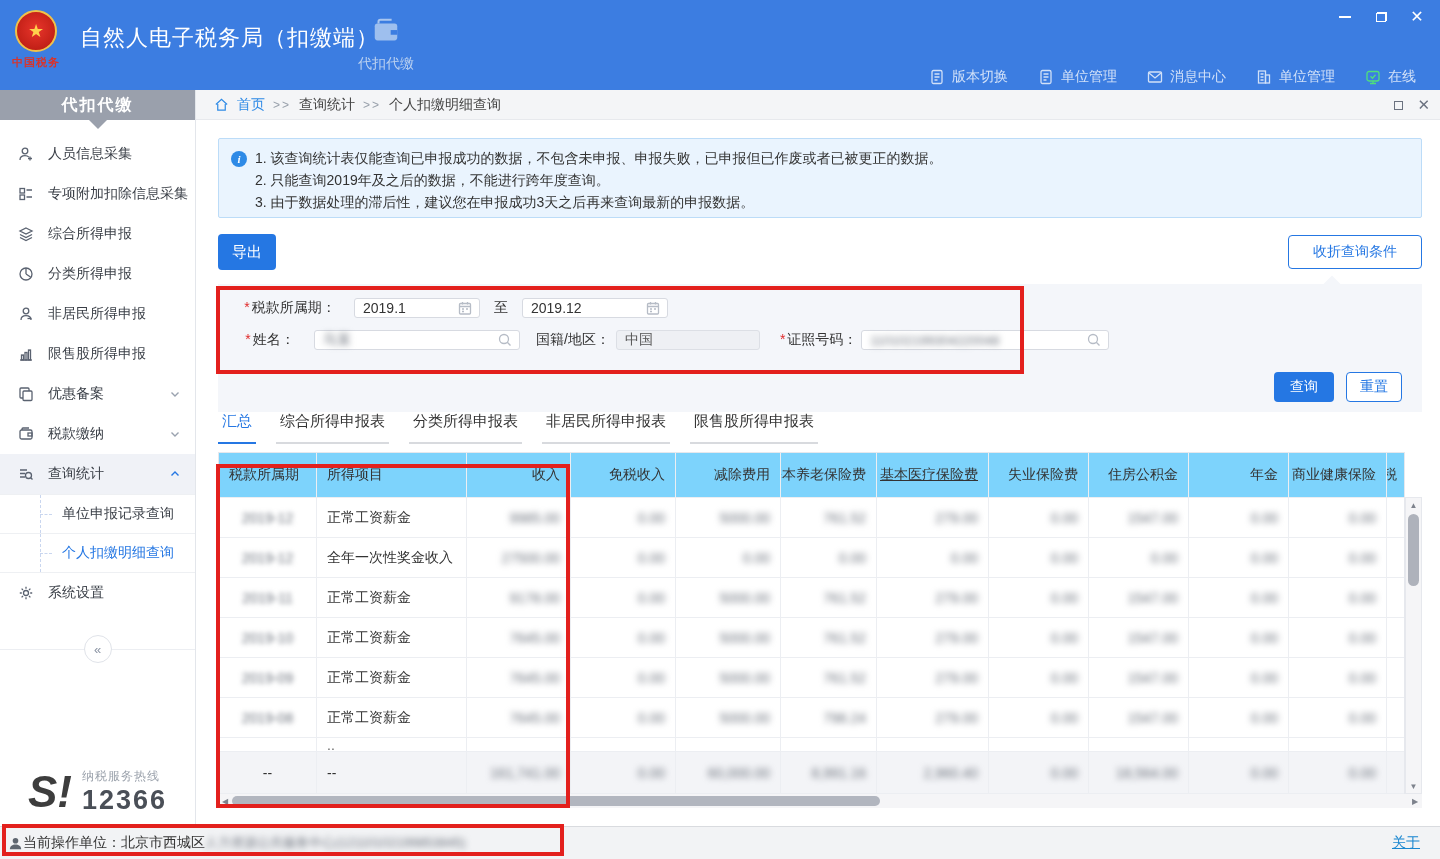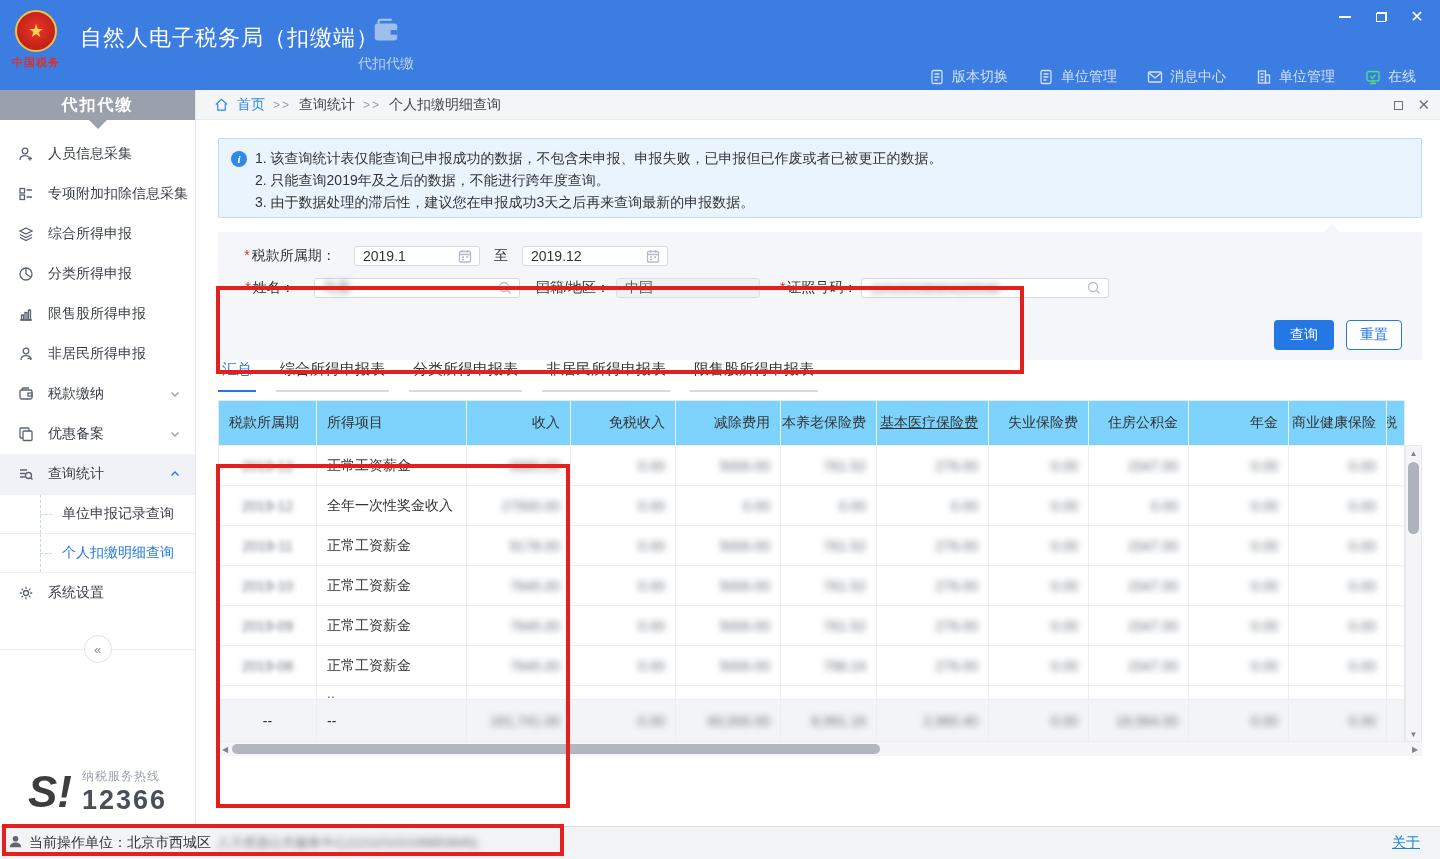--- a/index.html
+++ b/index.html
@@ -111,21 +111,21 @@
   .vs-arrow { height:14px; display:flex; align-items:center; justify-content:center; font-size:8px; color:#7d828c; width:100%; cursor:pointer; }
   .vs-thumb { width:11px; height:72px; background:#aeb2bb; border-radius:6px; margin-top:2px; cursor:pointer; }
   .vs-spacer { flex:1; }
   .hscroll { position:relative; width:1204px; height:14px; background:#f5f5f7; display:flex; align-items:center; }
   .hs-arrow { width:14px; font-size:8px; color:#7d828c; display:flex; align-items:center; justify-content:center; cursor:pointer; }
   .hs-thumb { height:10px; width:648px; background:#b2b6bf; border-radius:5px; cursor:pointer; }
   .hs-spacer { flex:1; }
 
   
   .status-bar { position:absolute; left:0; bottom:0; width:1440px; height:33px; background:#f2f3f5; border-top:1px solid #d9dbdf; display:flex; align-items:center; padding:0 20px 0 8px; }
-  .status-left { display:flex; align-items:flex-start; gap:6px; font-size:14px; color:#333; }
+  .status-left { display:flex; align-items:center; font-size:14px; color:#333; }
   .status-left .ic { color:#5f6670; display:flex; }
   .status-about { margin-left:auto; color:#1a87d0; text-decoration:underline; cursor:pointer; font-size:14px; }
 
   
   .hl { position:absolute; border:4px solid #e3201d; pointer-events:none; z-index:60; }
   .hl-form { left:216px; top:286px; width:808px; height:88px; }
   .hl-table { left:216px; top:464px; width:354px; height:344px; }
   .hl-status { left:2px; top:824px; width:562px; height:32px; }
 </style>
 </head>
@@ -247,61 +247,61 @@
             <svg width="16" height="16" viewBox="0 0 16 16" fill="none" stroke="currentColor" stroke-width="1.3">
               <circle cx="8" cy="8" r="6"></circle>
               <path d="M8 8V2M8 8l4.5 3"></path>
             </svg>
           </span>
           <span class="lb">分类所得申报</span>
         </div>
         <div class="side-item">
           <span class="ic">
             <svg width="16" height="16" viewBox="0 0 16 16" fill="none" stroke="currentColor" stroke-width="1.3">
+              <circle cx="8" cy="5" r="2.8"></circle>
+              <path d="M3 14c0-2.8 2.2-4.3 5-4.3s5 1.5 5 4.3"></path>
+              <path d="M9.5 12.5h4"></path>
+            </svg>
+          </span>
+          <span class="lb">非居民所得申报</span>
+        </div>
+        <div class="side-item">
+          <span class="ic">
+            <svg width="16" height="16" viewBox="0 0 16 16" fill="none" stroke="currentColor" stroke-width="1.3">
               <path d="M2 14h12"></path>
               <rect x="3.5" y="9" width="2" height="5"></rect>
               <rect x="7" y="6.5" width="2" height="7.5"></rect>
               <rect x="10.5" y="4" width="2" height="10"></rect>
             </svg>
           </span>
           <span class="lb">限售股所得申报</span>
         </div>
         <div class="side-item">
           <span class="ic">
             <svg width="16" height="16" viewBox="0 0 16 16" fill="none" stroke="currentColor" stroke-width="1.3">
-              <circle cx="8" cy="5" r="2.8"></circle>
-              <path d="M3 14c0-2.8 2.2-4.3 5-4.3s5 1.5 5 4.3"></path>
-              <path d="M9.5 12.5h4"></path>
-            </svg>
-          </span>
-          <span class="lb">非居民所得申报</span>
+              <rect x="5" y="5" width="9" height="9.5" rx="1"></rect>
+              <path d="M11 5V3a1 1 0 00-1-1H3a1 1 0 00-1 1v8a1 1 0 001 1h2"></path>
+            </svg>
+          </span>
+          <span class="lb">优惠备案</span>
+          <span class="chev">
+            <svg width="12" height="12" viewBox="0 0 12 12" fill="none" stroke="currentColor" stroke-width="1.4">
+              <path d="M2.5 4.5L6 8l3.5-3.5"></path>
+            </svg>
+          </span>
         </div>
         <div class="side-item">
           <span class="ic">
             <svg width="16" height="16" viewBox="0 0 16 16" fill="none" stroke="currentColor" stroke-width="1.3">
               <rect x="2" y="4" width="12" height="9" rx="1.5"></rect>
               <path d="M4 4V3a1 1 0 011-1h6"></path>
               <rect x="10" y="7" width="4" height="3"></rect>
             </svg>
           </span>
           <span class="lb">税款缴纳</span>
-          <span class="chev">
-            <svg width="12" height="12" viewBox="0 0 12 12" fill="none" stroke="currentColor" stroke-width="1.4">
-              <path d="M2.5 4.5L6 8l3.5-3.5"></path>
-            </svg>
-          </span>
-        </div>
-        <div class="side-item">
-          <span class="ic">
-            <svg width="16" height="16" viewBox="0 0 16 16" fill="none" stroke="currentColor" stroke-width="1.3">
-              <rect x="5" y="5" width="9" height="9.5" rx="1"></rect>
-              <path d="M11 5V3a1 1 0 00-1-1H3a1 1 0 00-1 1v8a1 1 0 001 1h2"></path>
-            </svg>
-          </span>
-          <span class="lb">优惠备案</span>
           <span class="chev">
             <svg width="12" height="12" viewBox="0 0 12 12" fill="none" stroke="currentColor" stroke-width="1.4">
               <path d="M2.5 4.5L6 8l3.5-3.5"></path>
             </svg>
           </span>
         </div>
         <div class="side-item active-group">
           <span class="ic">
             <svg width="16" height="16" viewBox="0 0 16 16" fill="none" stroke="currentColor" stroke-width="1.3">
               <path d="M2 4h7M2 7.5h5M2 11h5"></path>
@@ -362,20 +362,24 @@
     </div>
 
     <div class="content">
       <div class="notice">
         <span class="notice-icon">i</span>
         <div class="notice-line">1. 该查询统计表仅能查询已申报成功的数据，不包含未申报、申报失败，已申报但已作废或者已被更正的数据。</div>
         <div class="notice-line">2. 只能查询2019年及之后的数据，不能进行跨年度查询。</div>
         <div class="notice-line">3. 由于数据处理的滞后性，建议您在申报成功3天之后再来查询最新的申报数据。</div>
       </div>
 
+      <div class="toolbar">
+        <button class="btn-export">导出</button>
+        <button class="btn-collapse-query">收折查询条件</button>
+      </div>
 
       <div class="query-panel">
         <span class="query-caret"></span>
         <div class="q-row q-row1">
           <span class="q-label" style="width:124px;"><span class="req">*</span><span>税款所属期：</span></span>
           <span class="fld" style="width:126px;margin-left:2px;">
             <span>2019.1</span>
             <span class="fld-ic">
                 <svg width="16" height="16" viewBox="0 0 16 16" fill="none" stroke="currentColor" stroke-width="1.3">
                   <rect x="2.5" y="3.5" width="11" height="10.5" rx="1"></rect>

